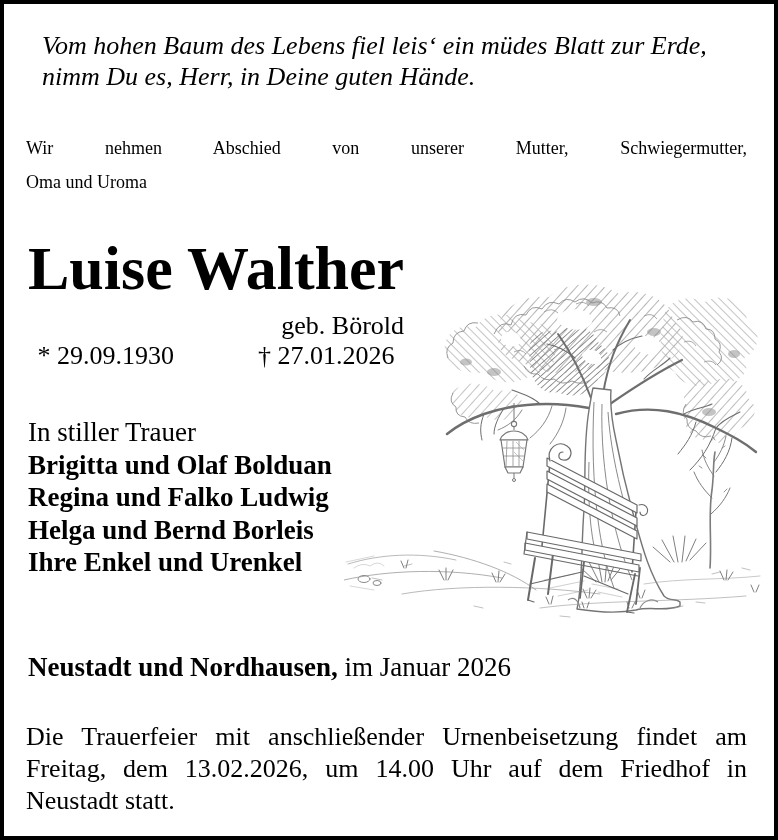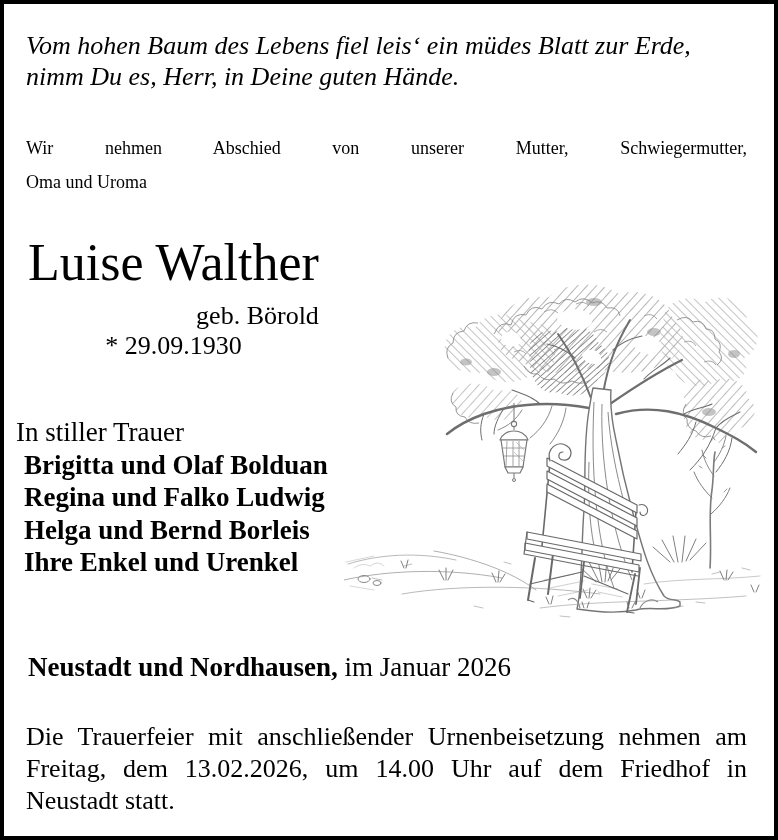--- a/index.html
+++ b/index.html
@@ -2,31 +2,31 @@
 <html><head>
 <meta charset="utf-8">
 <style>
   html,body{margin:0;padding:0;background:#fff;}
   .notice{
     position:relative;width:778px;height:840px;box-sizing:border-box;
     border:4px solid #000;background:#fff;overflow:hidden;
     font-family:"Liberation Serif","DejaVu Serif",serif;color:#000;
   }
   .quote{position:absolute;top:26px;left:22px;right:18px;font-style:italic;font-size:26px;line-height:31px;}
-  .q-line{white-space:nowrap;}
+  .q-line{white-space:nowrap;margin-left:16px;}
   .intro{position:absolute;top:127px;left:22px;right:27px;font-size:18px;line-height:34px;}
   .just-line{text-align:justify;text-align-last:justify;text-justify:inter-word;}
   .name-block{position:absolute;top:233px;left:24px;text-align:center;}
-  .name{font-size:52px;font-weight:normal;line-height:1;white-space:nowrap;}
+  .name{font-size:62px;font-weight:bold;line-height:1;white-space:nowrap;}
   .maiden{font-size:26px;line-height:30px;margin-top:12px;text-align:right;}
   .dates{font-size:26px;line-height:30px;display:flex;justify-content:center;gap:84px;white-space:nowrap;}
   .illustration{position:absolute;left:340px;top:258px;width:424px;height:368px;}
   .illustration svg{display:block;width:100%;height:100%;}
-  .mourners{position:absolute;top:412px;left:12px;font-size:27px;line-height:32.5px;}
-  .m-name{font-weight:bold;margin-left:8px;}
+  .mourners{position:absolute;top:412px;left:24px;font-size:27px;line-height:32.5px;}
+  .m-name{font-weight:bold;}
   .place-date{position:absolute;top:647px;left:24px;font-size:27px;line-height:32px;white-space:nowrap;}
   .pd-bold{font-weight:bold;}
   .funeral{position:absolute;top:717px;left:22px;right:27px;font-size:26px;line-height:32px;}
 </style>
 </head>
 <body>
 
 <div class="notice">
 
   <div class="quote">
@@ -37,20 +37,21 @@
   <div class="intro">
     <div class="just-line">Wir nehmen Abschied von unserer Mutter, Schwiegermutter,</div>
     <div>Oma und Uroma</div>
   </div>
 
   <div class="name-block">
     <div class="name">Luise Walther</div>
     <div class="maiden">geb. Börold</div>
     <div class="dates">
       <span>* 29.09.1930</span>
+      <span>† 27.01.2026</span>
     </div>
   </div>
 
   <div class="illustration">
     <svg viewBox="0 0 424 368" xmlns="http://www.w3.org/2000/svg">
       <defs>
         <pattern id="ht1" width="7" height="7" patternUnits="userSpaceOnUse" patternTransform="rotate(42)">
           <line x1="0" y1="0" x2="0" y2="7" stroke="#a8a8a8" stroke-width="1.7"></line>
         </pattern>
         <pattern id="ht2" width="6" height="6" patternUnits="userSpaceOnUse" patternTransform="rotate(135)">
@@ -188,18 +189,18 @@
     <div class="m-name">Helga und Bernd Borleis</div>
     <div class="m-name">Ihre Enkel und Urenkel</div>
   </div>
 
   <div class="place-date">
     <span class="pd-bold">Neustadt und Nordhausen,</span>
     <span>im Januar 2026</span>
   </div>
 
   <div class="funeral">
-    <div class="just-line">Die Trauerfeier mit anschließender Urnenbeisetzung nehmen am</div>
+    <div class="just-line">Die Trauerfeier mit anschließender Urnenbeisetzung findet am</div>
     <div class="just-line">Freitag, dem 13.02.2026, um 14.00 Uhr auf dem Friedhof in</div>
     <div>Neustadt statt.</div>
   </div>
 
 </div>
 
 </body></html>

